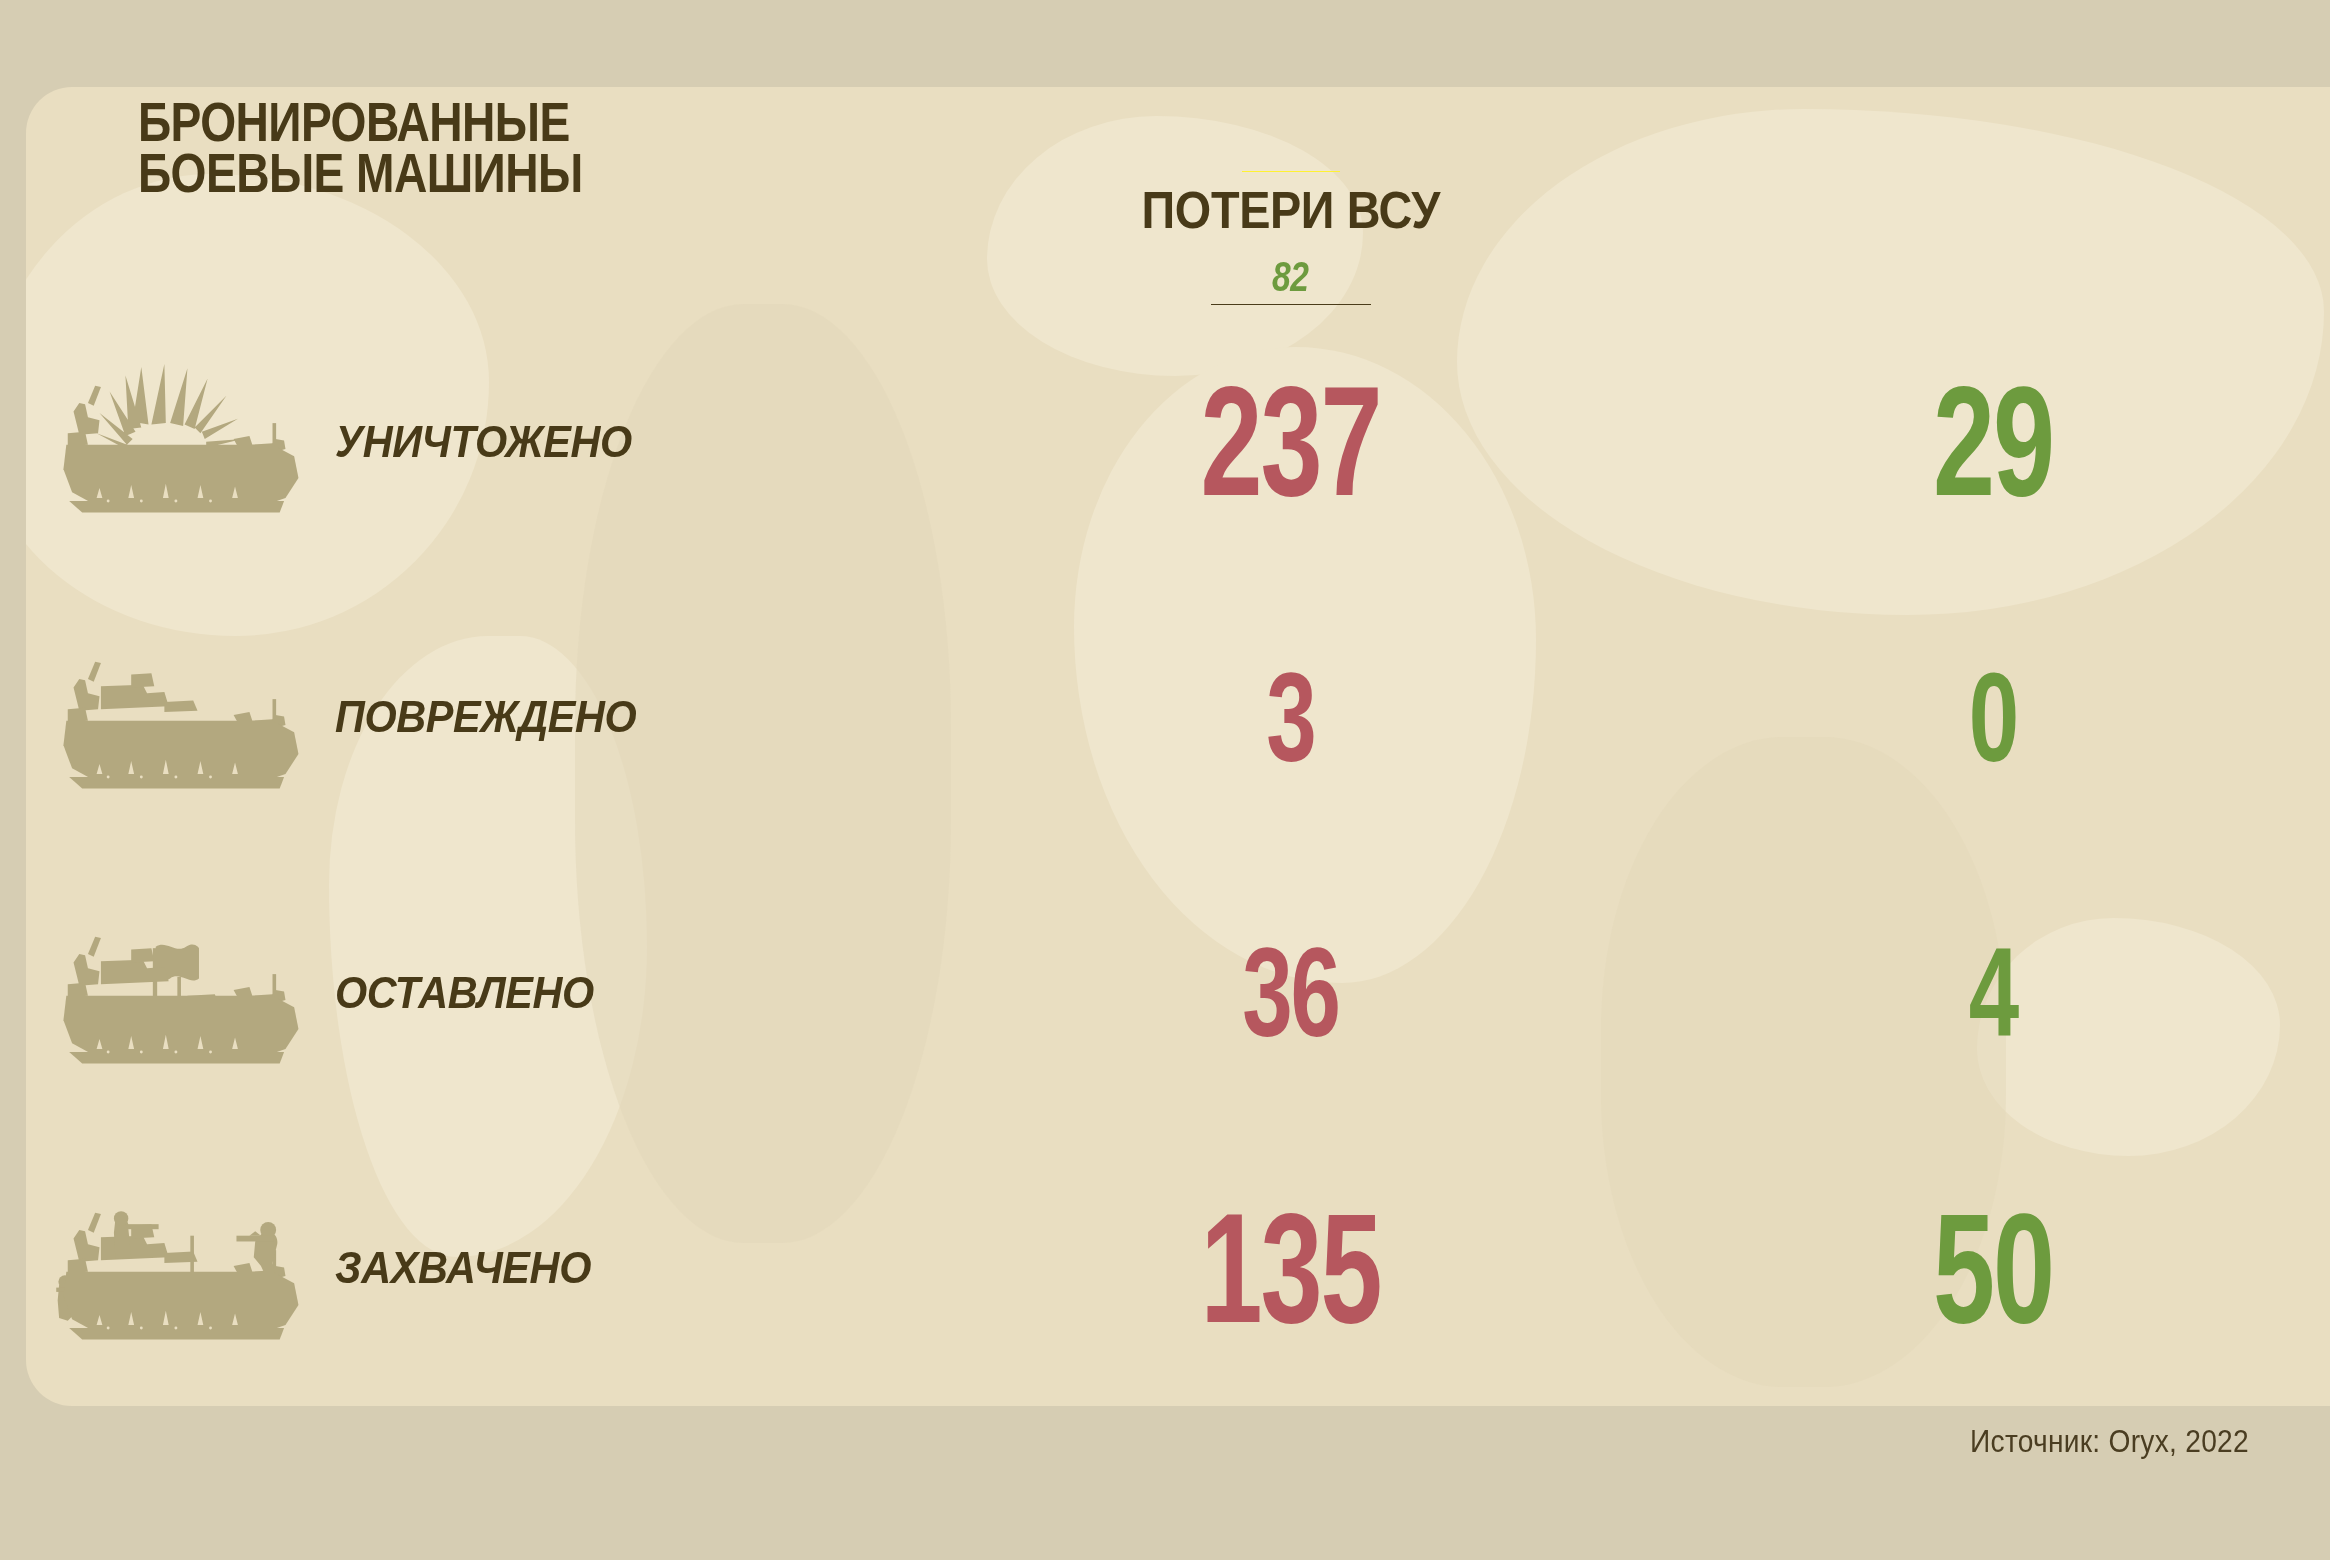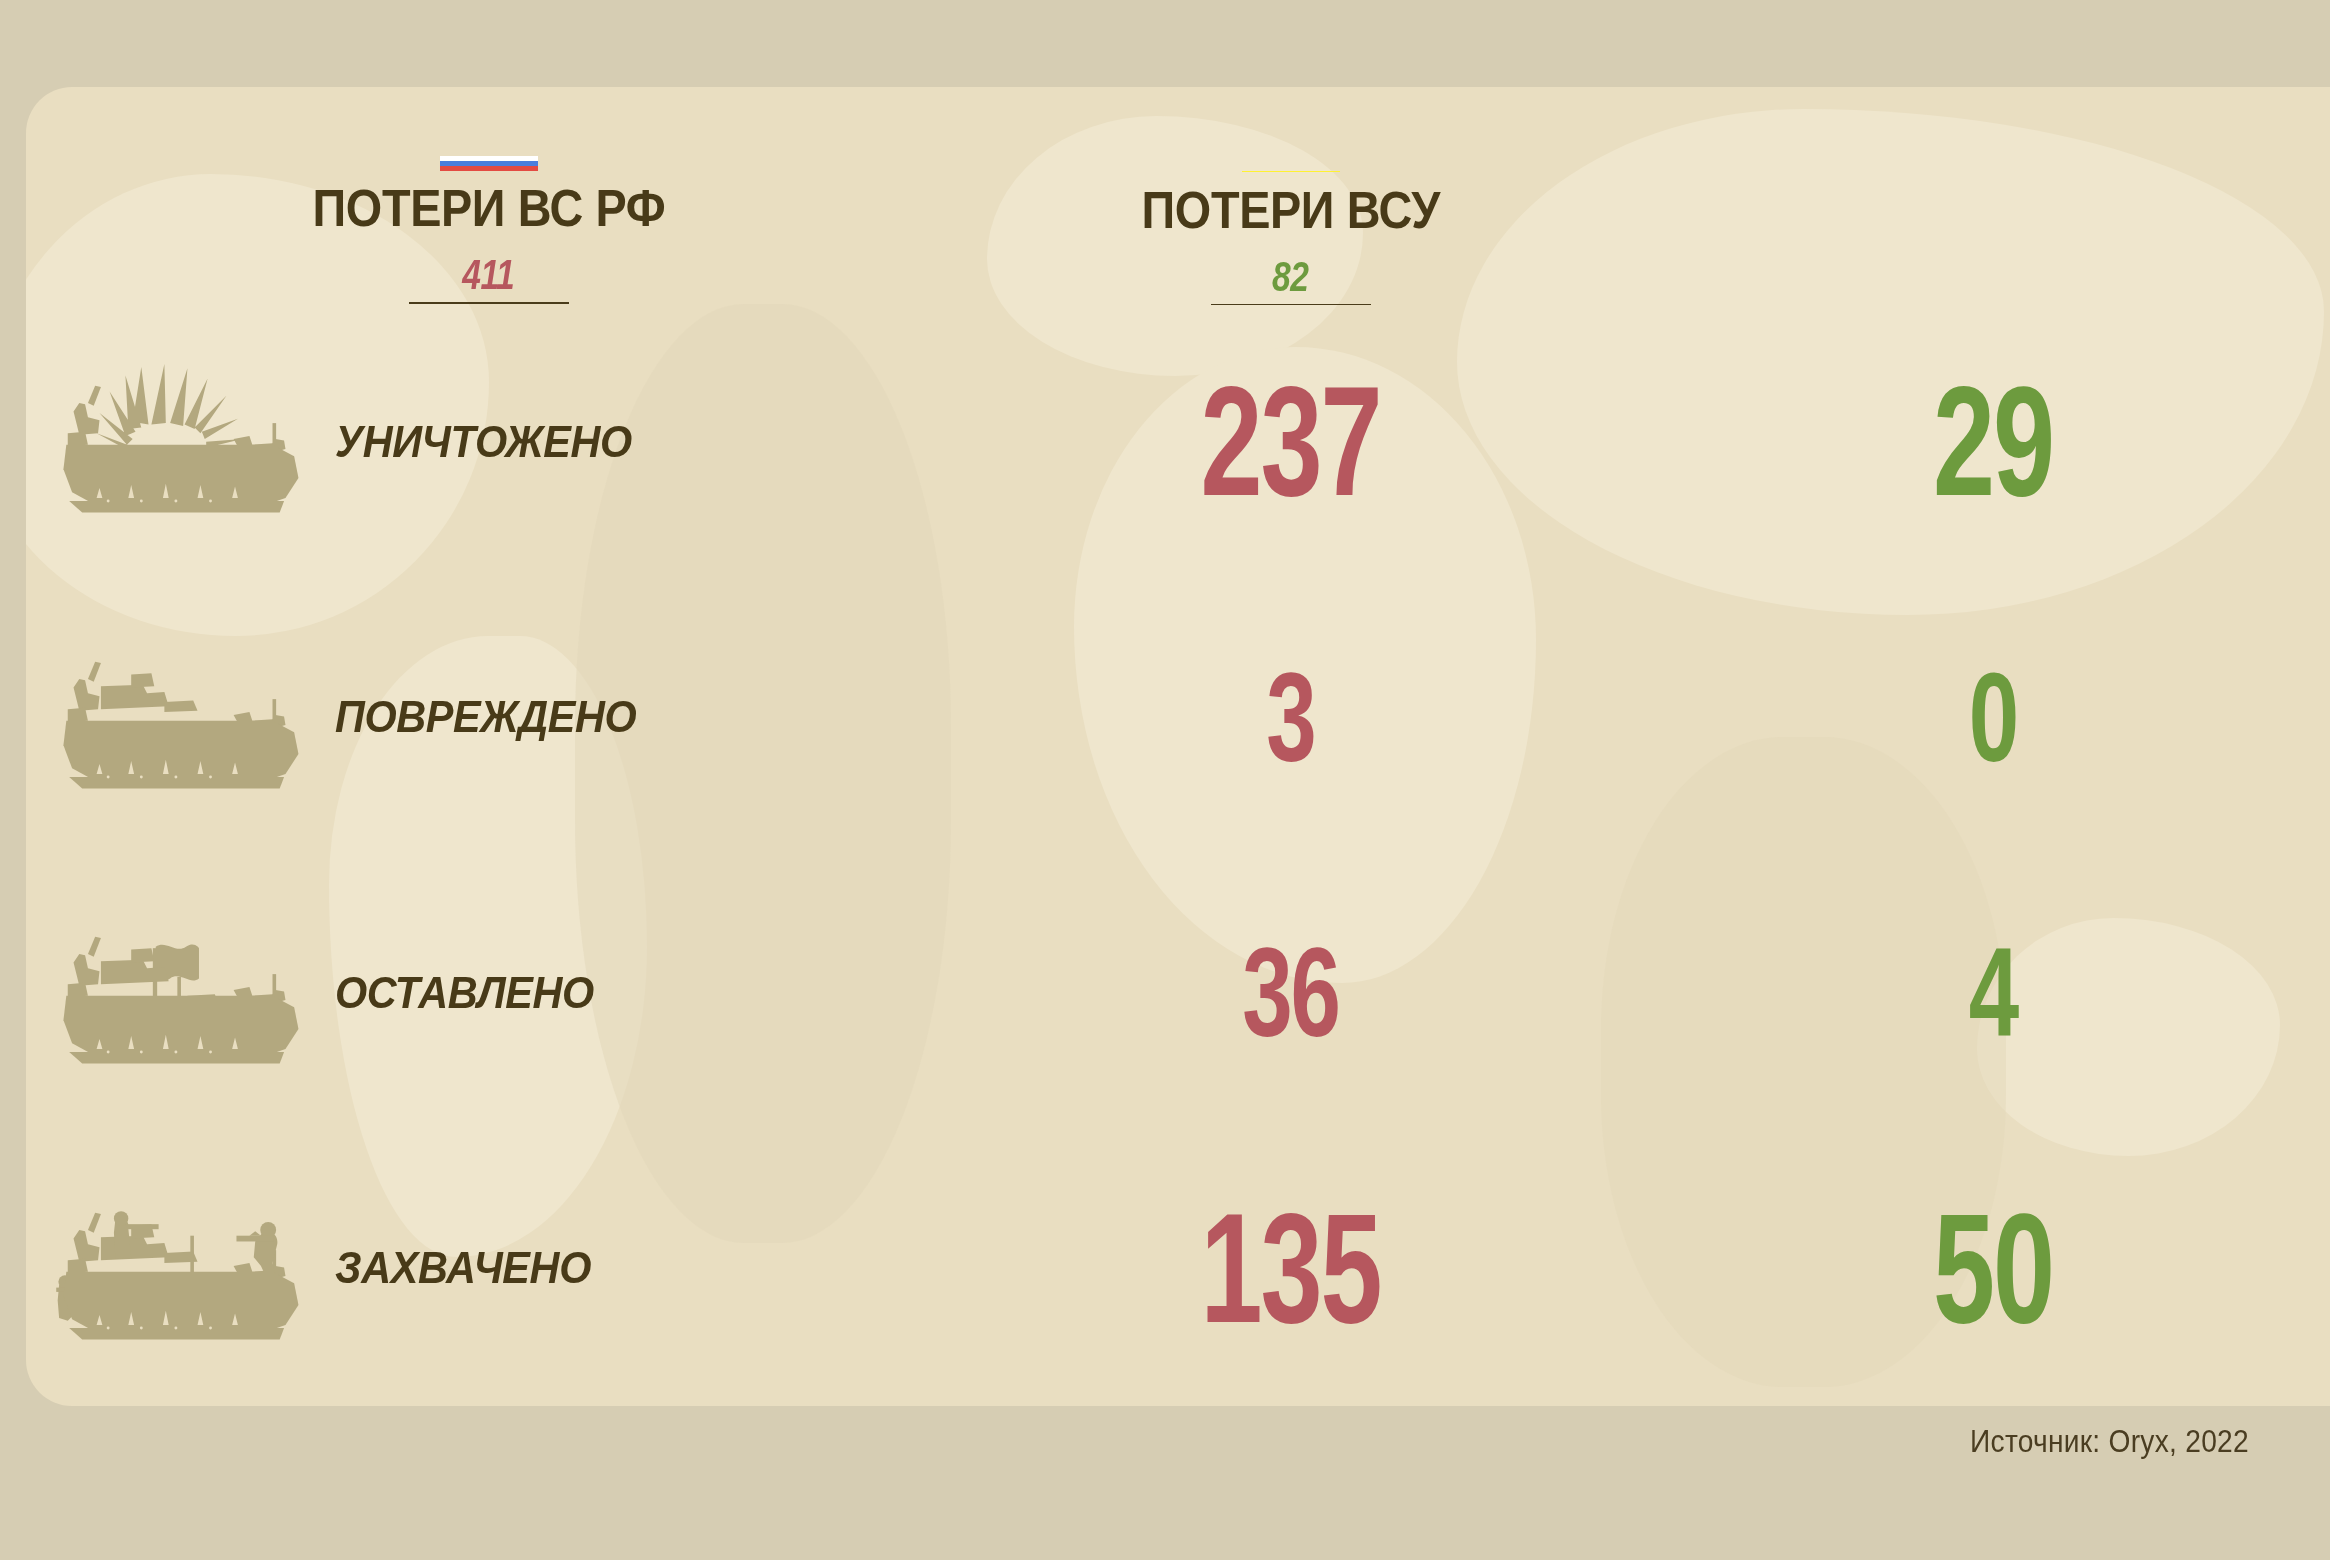--- a/index.html
+++ b/index.html
@@ -147,31 +147,25 @@
     <div class="map-blob" style="left:303px;top:549px;width:318px;height:621px;border-radius:50% 40% 60% 40%/40% 50% 50% 60%;"></div>
     <div class="map-blob" style="left:961px;top:29px;width:376px;height:260px;"></div>
     <div class="map-blob" style="left:1048px;top:260px;width:462px;height:636px;border-radius:48% 52% 42% 58%/44% 46% 54% 56%;"></div>
     <div class="map-blob" style="left:1431px;top:22px;width:867px;height:506px;border-radius:40% 60% 48% 52%/50% 40% 60% 50%;"></div>
     <div class="map-blob" style="left:1951px;top:831px;width:303px;height:238px;"></div>
     <div class="map-blob d" style="left:549px;top:217px;width:376px;height:939px;border-radius:45%;opacity:.55;"></div>
     <div class="map-blob d" style="left:1575px;top:650px;width:405px;height:650px;border-radius:45%;opacity:.45;"></div>
 
     <div id="grid">
 
-
-      <div class="cell colhead">
-        <div class="flag">
-          <span style="background:#ffffff"></span>
-          <span style="background:#4a7fdd"></span>
-          <span style="background:#e34b42"></span>
-        </div>
-        <div class="htxt">ПОТЕРИ ВС РФ</div>
-        <div class="total ru">411</div>
-        <div class="total-rule"></div>
-      </div>
+      <div class="cell" id="title">
+        <h1>БРОНИРОВАННЫЕ
+БОЕВЫЕ МАШИНЫ</h1>
+      </div>
+
 
       <div class="cell colhead">
         <div class="flag" style="height:30px;margin-top:14.5px;">
           <span style="background:#4a7fdd"></span>
           <span style="background:#fff233"></span>
         </div>
         <div class="htxt">ПОТЕРИ ВСУ</div>
         <div class="total ua">82</div>
         <div class="total-rule"></div>
       </div>

